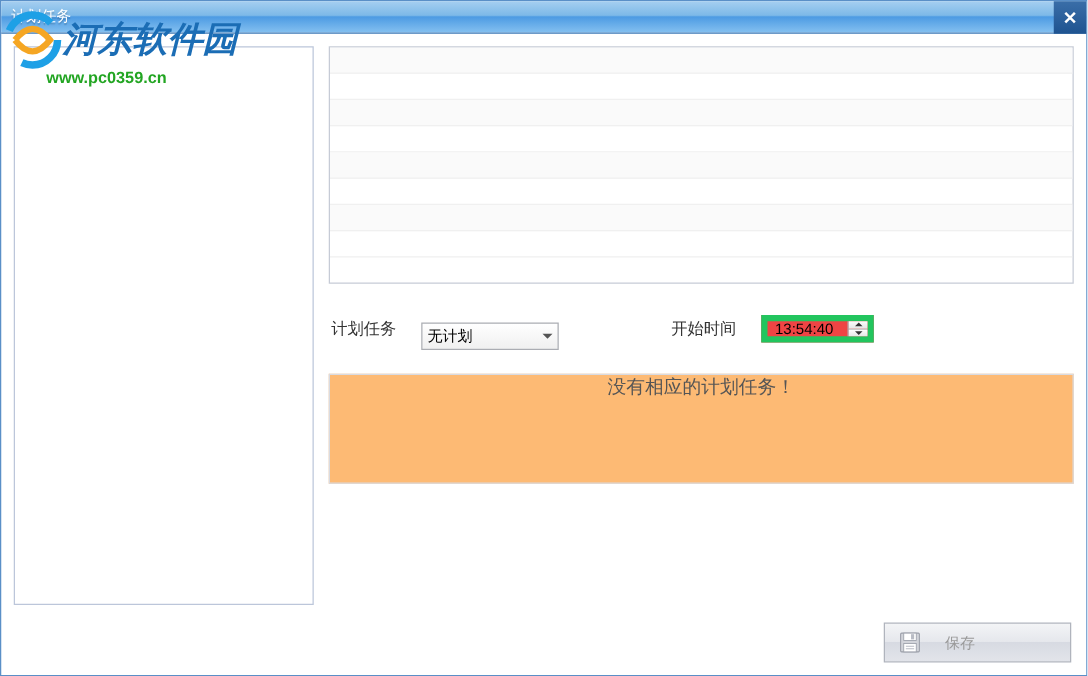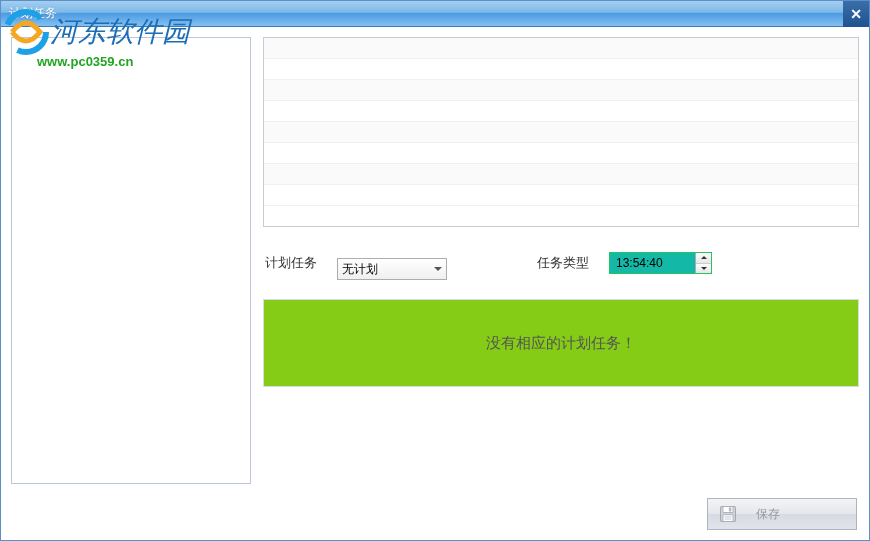--- a/index.html
+++ b/index.html
@@ -114,26 +114,26 @@
       cursor: pointer;
       margin-top: 12px;
     }
     .select-arrow {
       width: 0; height: 0;
       border-left: 4px solid transparent;
       border-right: 4px solid transparent;
       border-top: 4px solid #555;
     }
     .time-input {
-      width: 103px;
+      width: 90px;
       height: 22px;
-      border: 1px solid #22c55e;
+      border: 5px solid #22c55e;
       display: flex;
       align-items: stretch;
-      background: #14b8a6;
+      background: #ef4444;
     }
     .time-input .value {
       flex: 1;
       padding: 0 6px;
       display: flex;
       align-items: center;
       font-size: 12px;
     }
     .spinner {
       width: 16px;
@@ -153,24 +153,24 @@
     .spin-btn:last-child { border-bottom: none; }
     .spin-btn .arrow-up, .spin-btn .arrow-down {
       width: 0; height: 0;
       border-left: 3px solid transparent;
       border-right: 3px solid transparent;
     }
     .arrow-up { border-bottom: 3px solid #333; }
     .arrow-down { border-top: 3px solid #333; }
     .message-panel {
       border: 1px solid #d8dbe2;
-      background: #84cc16;
+      background: #fdba74;
       height: 88px;
       display: flex;
-      align-items: center;
+      align-items: flex-start;
       justify-content: center;
       font-size: 15px;
       color: #555;
     }
     .footer {
       display: flex;
       justify-content: flex-end;
       padding: 4px 12px 10px 0;
     }
     .save-btn {
@@ -238,21 +238,21 @@
         </div>
       </div>
 
       <div class="controls-row">
         <span class="label">计划任务</span>
         <div class="select">
           <span>无计划</span>
           <span class="select-arrow"></span>
         </div>
         <div style="width:50px"></div>
-        <span class="label">任务类型</span>
+        <span class="label">开始时间</span>
         <div class="time-input">
           <span class="value">13:54:40</span>
           <div class="spinner">
             <div class="spin-btn">
                 <span class="arrow-up"></span>
               </div>
             <div class="spin-btn">
                 <span class="arrow-down"></span>
               </div>
           </div>
@@ -279,16 +279,16 @@
     </div>
   </div>
 </div>
 
 <div class="watermark">
   <div class="watermark-logo">
     <svg width="56" height="48" viewBox="0 0 56 48">
       <circle cx="26" cy="24" r="20" fill="none" stroke="#1ea0e6" stroke-width="6" stroke-dasharray="40 30"></circle>
       <path d="M12 24 Q26 6 40 24 Q26 42 12 24" fill="none" stroke="#f5a623" stroke-width="5"></path>
     </svg>
-    <span style="font-family:KaiTi,serif;font-size:28px;color:#1b6db5;font-weight:normal;font-style:italic;margin-left:-6px">河东软件园</span>
+    <span style="font-family:KaiTi,serif;font-size:28px;color:#1b6db5;font-weight:bold;font-style:italic;margin-left:-6px">河东软件园</span>
   </div>
   <div class="watermark-url">www.pc0359.cn</div>
 </div>
 
 </body></html>

